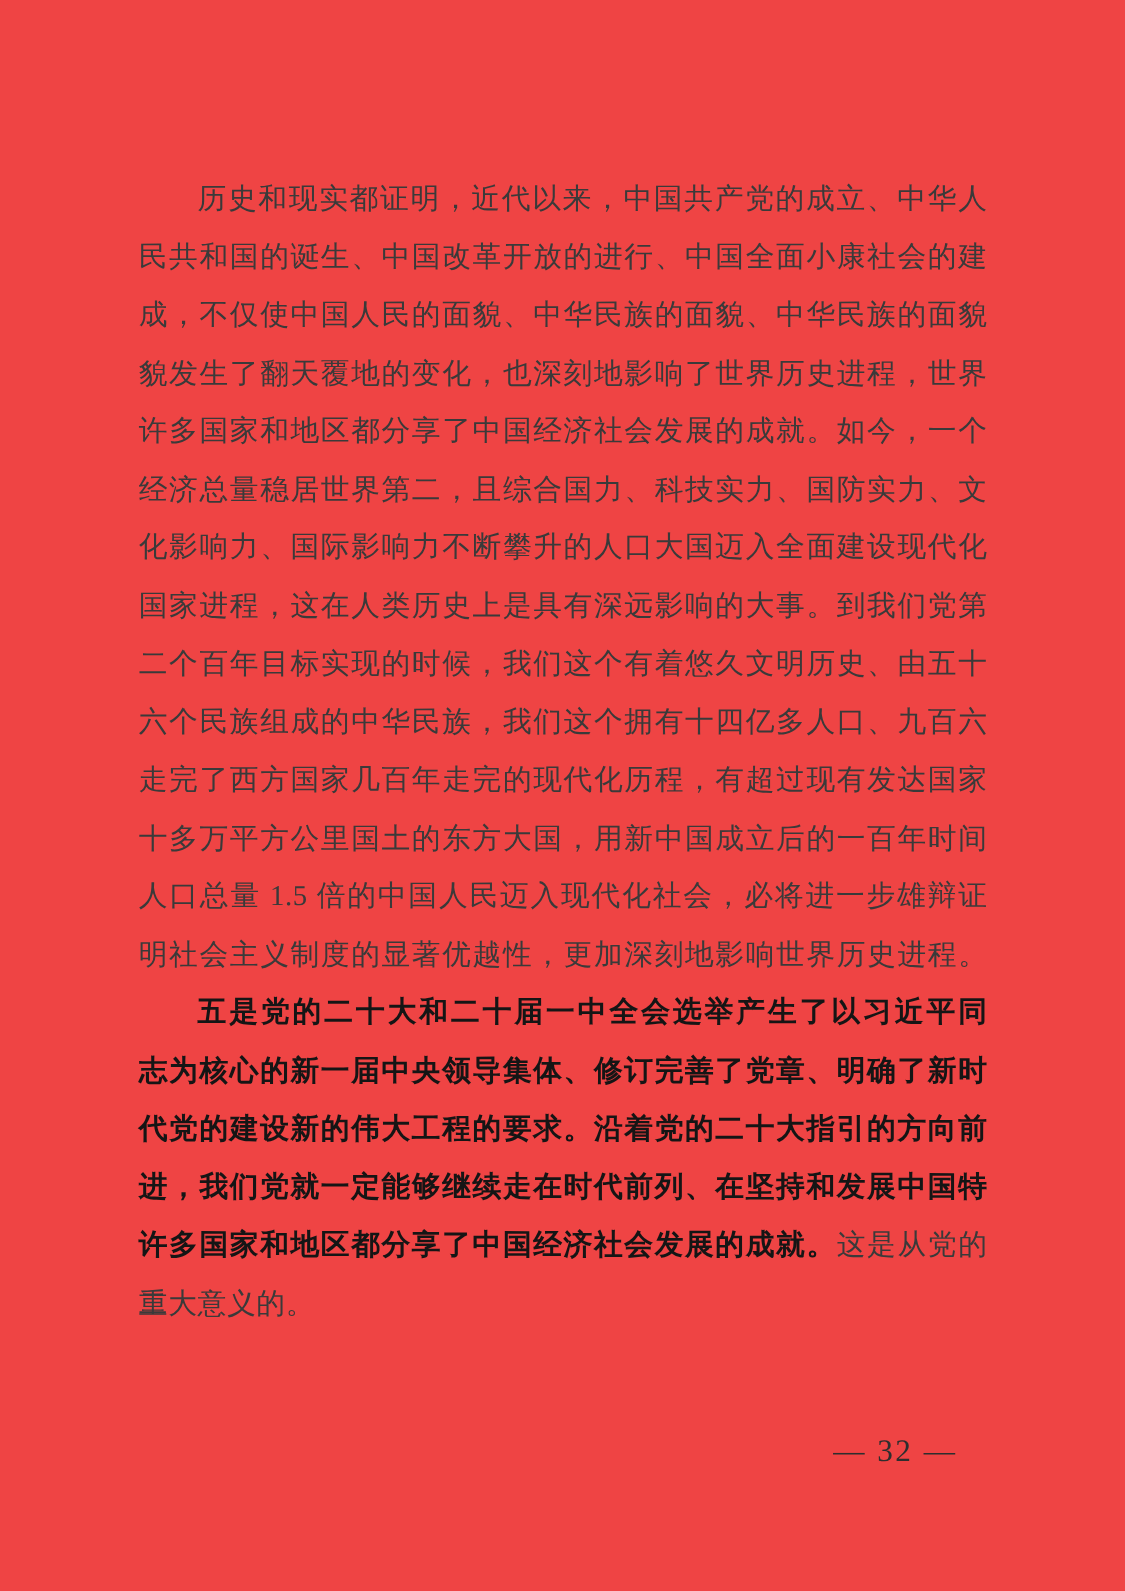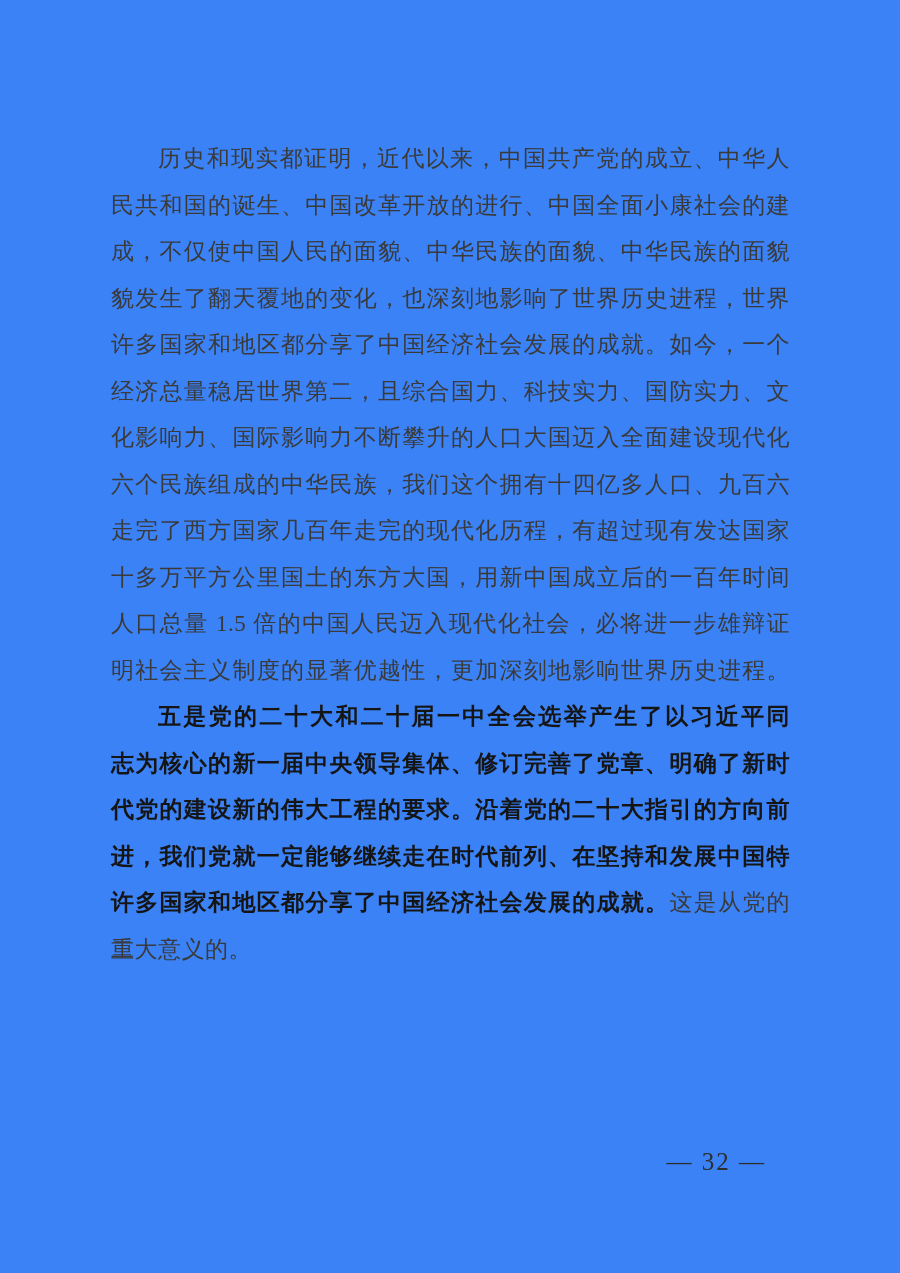--- a/index.html
+++ b/index.html
@@ -5,21 +5,21 @@
   html, body {
     margin: 0;
     padding: 0;
     background: #e8e8e8;
   }
   .sheet {
     position: relative;
     width: 900px;
     height: 1273px;
     margin: 0 auto;
-    background: #3b82f6;
+    background: #ef4444;
     overflow: hidden;
     font-family: "Liberation Serif", "DejaVu Serif", serif;
   }
   .doc-body {
     position: absolute;
     left: 111px;
     top: 136px;
     width: 679px;
   }
   .line {
@@ -63,20 +63,22 @@
 
 <div class="sheet">
   <div class="doc-body">
       <div class="line indent justify"><span class="run-regular">历史和现实都证明，近代以来，中国共产党的成立、中华人</span></div>
       <div class="line justify"><span class="run-regular">民共和国的诞生、中国改革开放的进行、中国全面小康社会的建</span></div>
       <div class="line justify"><span class="run-regular">成，不仅使中国人民的面貌、中华民族的面貌、中华民族的面貌</span></div>
       <div class="line justify"><span class="run-regular">貌发生了翻天覆地的变化，也深刻地影响了世界历史进程，世界</span></div>
       <div class="line justify"><span class="run-regular">许多国家和地区都分享了中国经济社会发展的成就。如今，一个</span></div>
       <div class="line justify"><span class="run-regular">经济总量稳居世界第二，且综合国力、科技实力、国防实力、文</span></div>
       <div class="line justify"><span class="run-regular">化影响力、国际影响力不断攀升的人口大国迈入全面建设现代化</span></div>
+      <div class="line justify"><span class="run-regular">国家进程，这在人类历史上是具有深远影响的大事。到我们党第</span></div>
+      <div class="line justify"><span class="run-regular">二个百年目标实现的时候，我们这个有着悠久文明历史、由五十</span></div>
       <div class="line justify"><span class="run-regular">六个民族组成的中华民族，我们这个拥有十四亿多人口、九百六</span></div>
       <div class="line justify"><span class="run-regular">走完了西方国家几百年走完的现代化历程，有超过现有发达国家</span></div>
       <div class="line justify"><span class="run-regular">十多万平方公里国土的东方大国，用新中国成立后的一百年时间</span></div>
       <div class="line justify"><span class="run-regular">人口总量 1.5 倍的中国人民迈入现代化社会，必将进一步雄辩证</span></div>
       <div class="line justify"><span class="run-regular">明社会主义制度的显著优越性，更加深刻地影响世界历史进程。</span></div>
       <div class="line indent justify"><span class="run-bold">五是党的二十大和二十届一中全会选举产生了以习近平同</span></div>
       <div class="line justify"><span class="run-bold">志为核心的新一届中央领导集体、修订完善了党章、明确了新时</span></div>
       <div class="line justify"><span class="run-bold">代党的建设新的伟大工程的要求。沿着党的二十大指引的方向前</span></div>
       <div class="line justify"><span class="run-bold">进，我们党就一定能够继续走在时代前列、在坚持和发展中国特</span></div>
       <div class="line justify"><span class="run-bold">许多国家和地区都分享了中国经济社会发展的成就。</span><span class="run-regular">这是从党的二</span></div>

